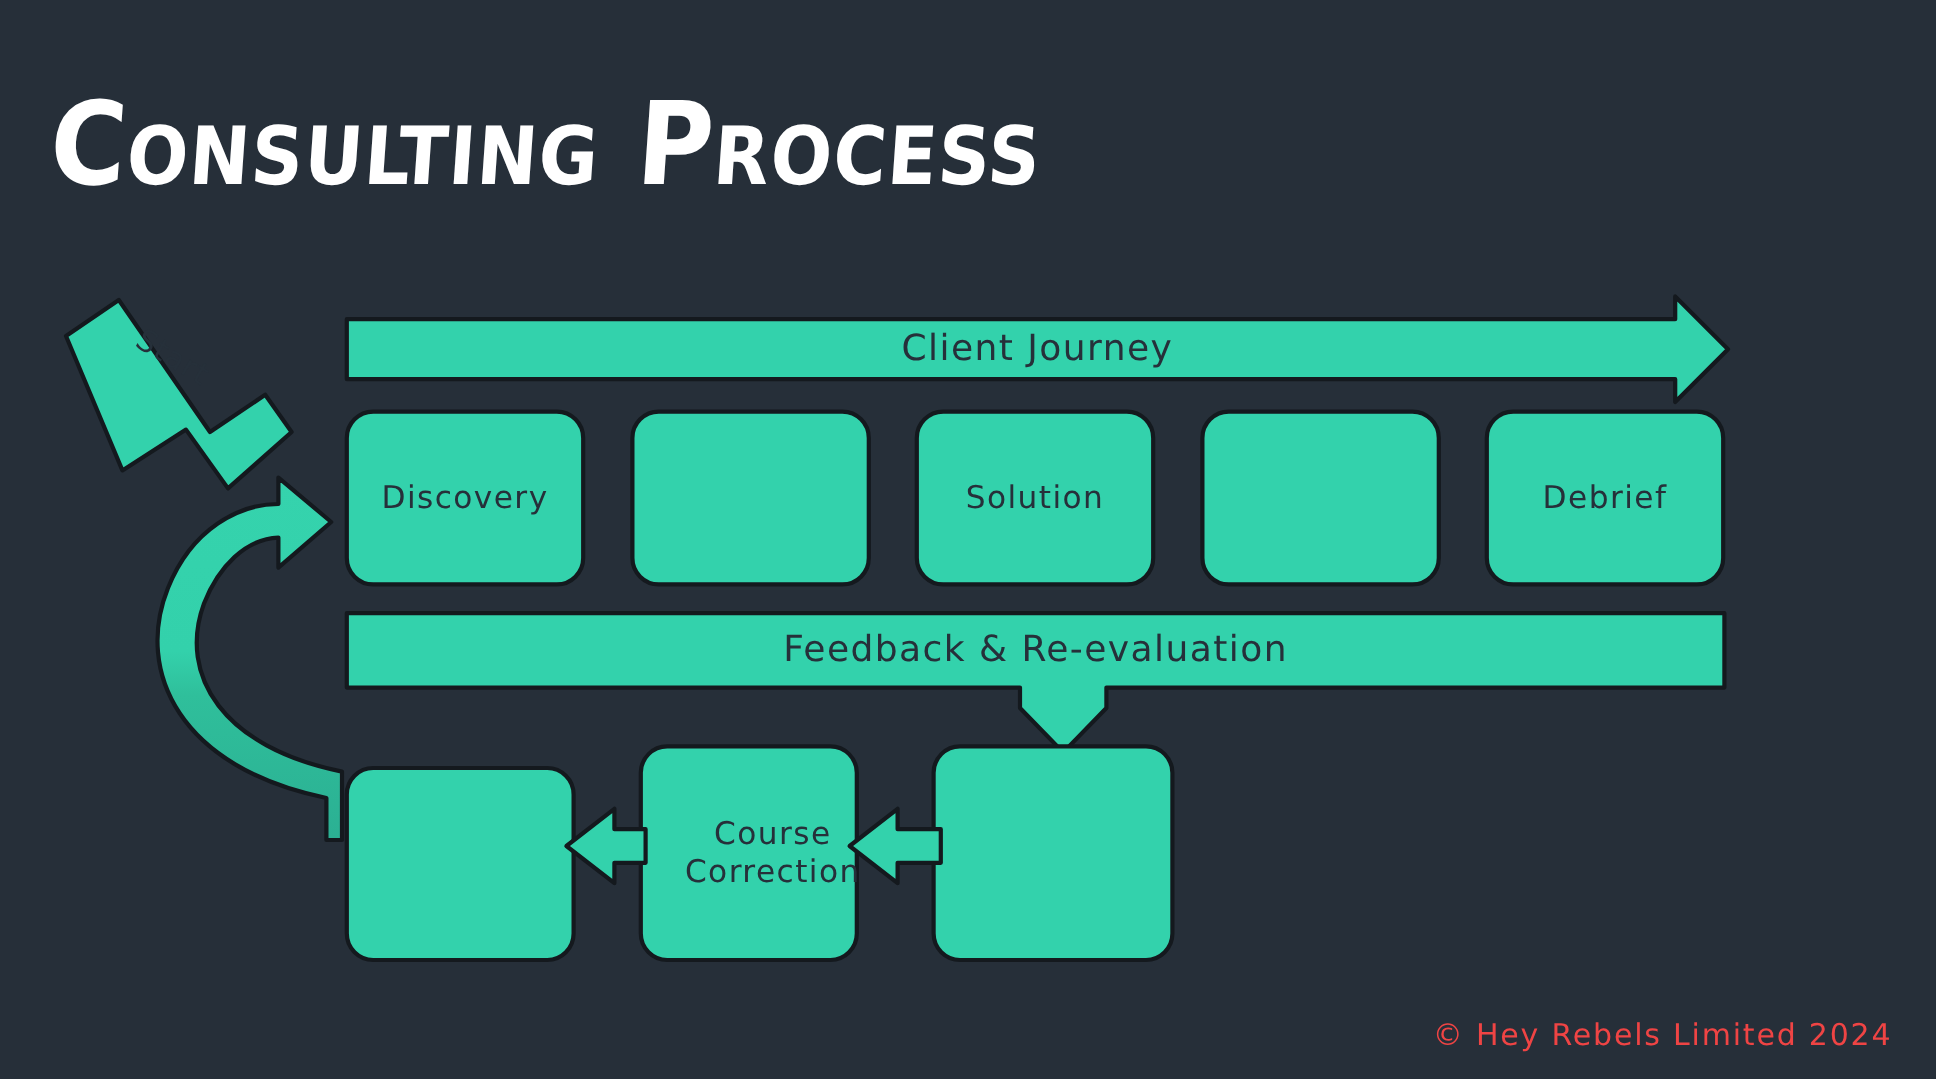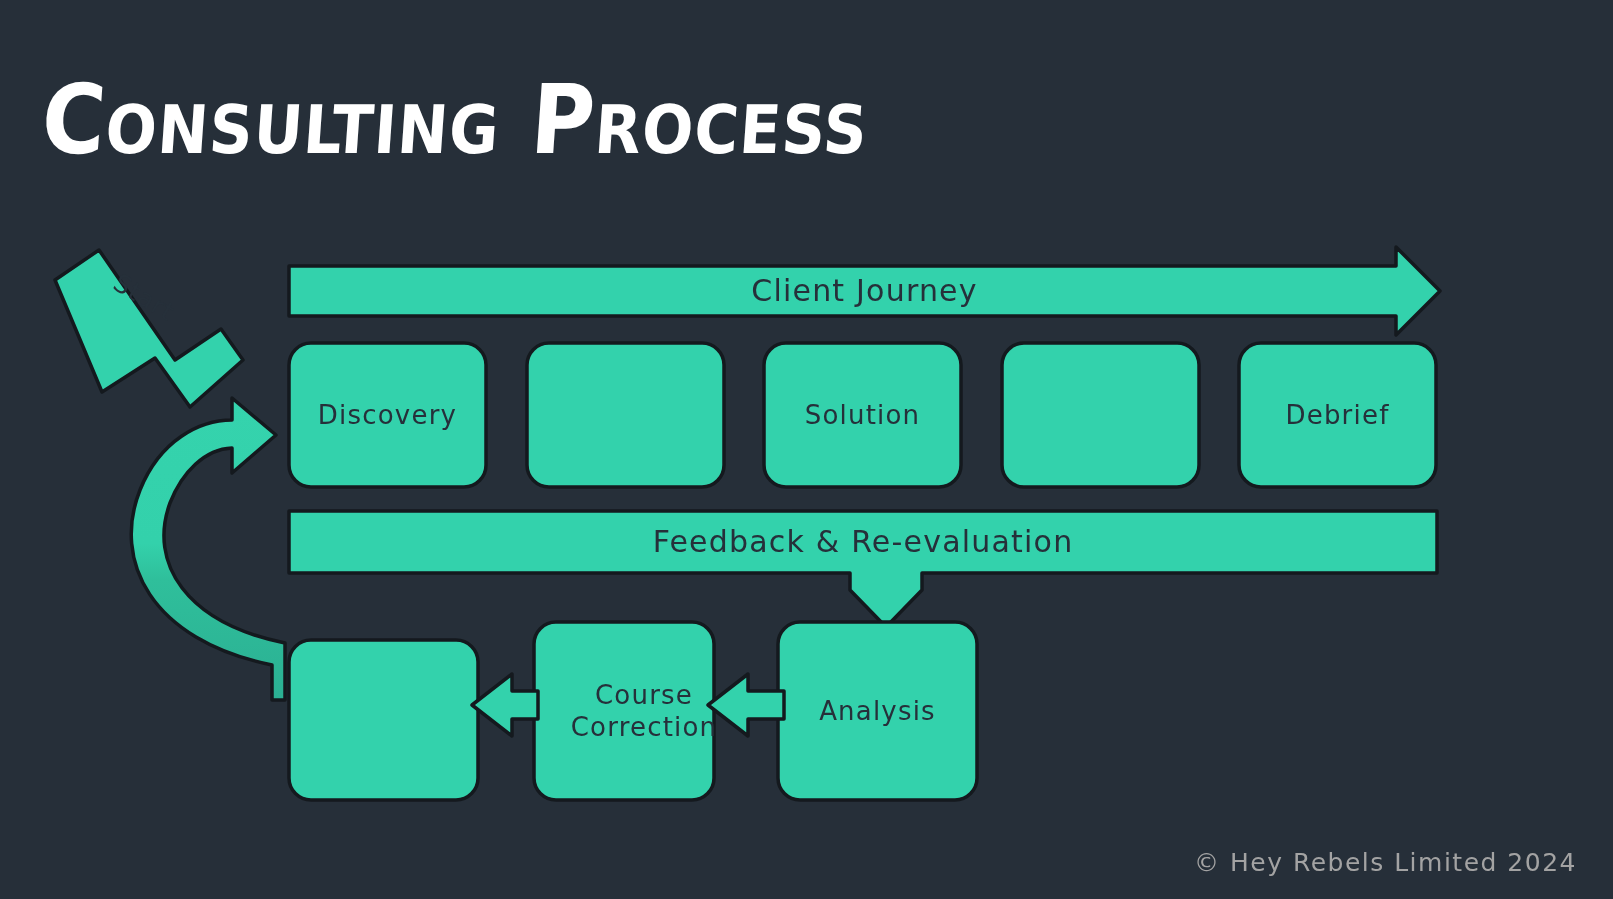--- a/index.html
+++ b/index.html
@@ -65,21 +65,21 @@
     font-size: 25px;
     letter-spacing: 1px;
     transform: rotate(31deg);
   }
 
   
   #copyright {
     position: absolute;
     right: 36px;
     bottom: 22px;
-    color: #a3a3a3;
+    color: #ef4444;
     font-family: "DejaVu Sans", sans-serif;
     font-size: 25px;
     letter-spacing: 1.5px;
     white-space: nowrap;
   }
 </style>
 </head>
 <body>
 
 <div id="stage">
@@ -178,17 +178,16 @@
   <div class="bar-label" style="left:289px; top:266px; width:1151px; height:50px;">Client Journey</div>
 
   <div class="node-label" style="left:289px; top:343px; width:197px; height:144px;">Discovery</div>
   <div class="node-label" style="left:764px; top:343px; width:197px; height:144px;">Solution</div>
   <div class="node-label" style="left:1239px; top:343px; width:197px; height:144px;">Debrief</div>
 
   <div class="bar-label" style="left:289px; top:511px; width:1148px; height:62px;">Feedback &amp; Re-evaluation</div>
 
   <div class="node-label" style="left:554px; top:622px; width:180px; height:178px; white-space:pre-line;">Course
 Correction</div>
-  <div class="node-label" style="left:778px; top:622px; width:199px; height:178px;">Analysis</div>
 
   <div id="copyright">© Hey Rebels Limited 2024</div>
 
 </div>
 
 </body></html>

